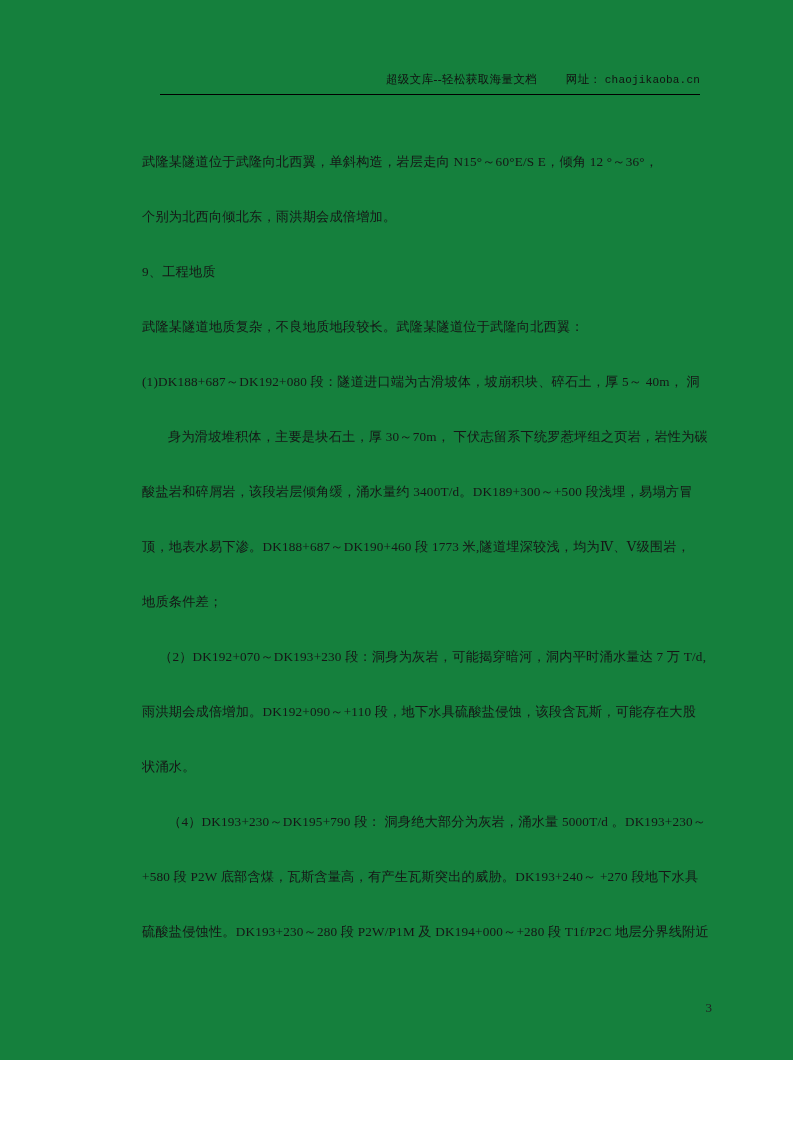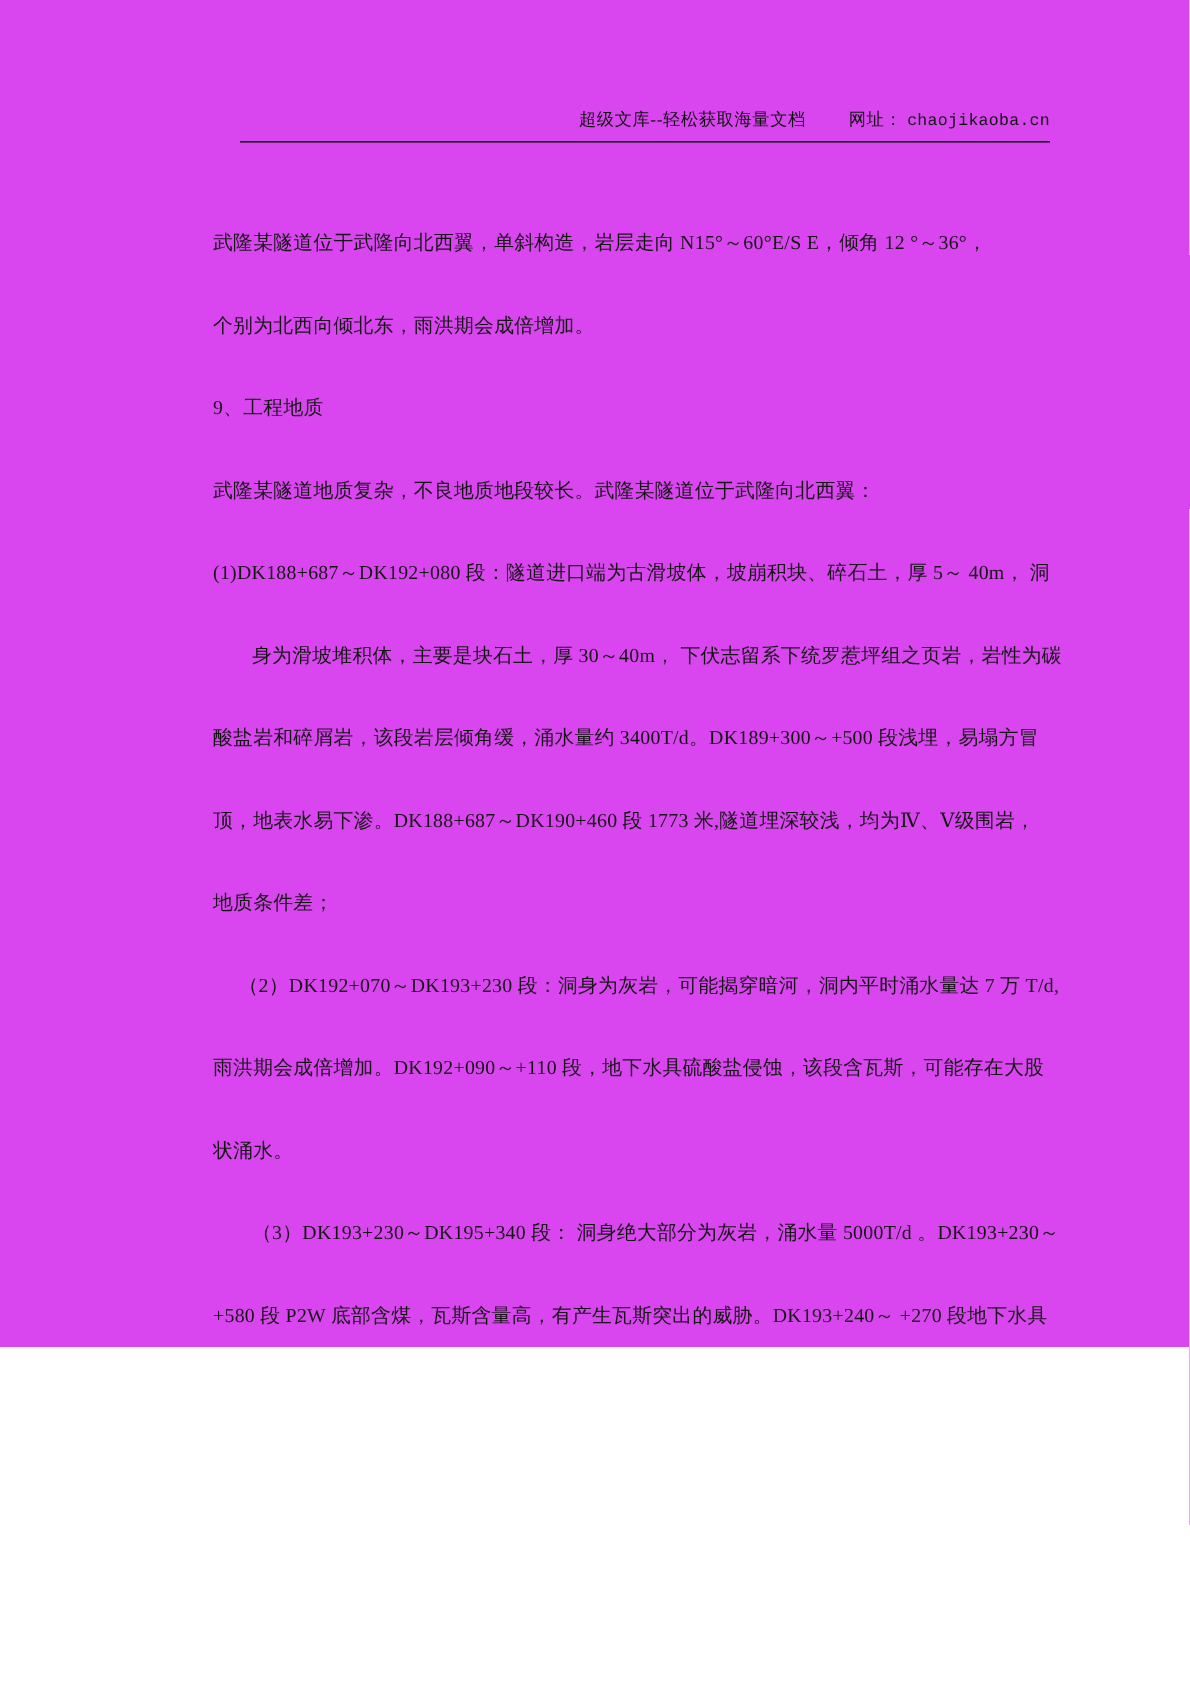--- a/index.html
+++ b/index.html
@@ -7,22 +7,22 @@
     padding: 0;
     background: #ffffff;
   }
   body {
     font-family: "Liberation Serif", "DejaVu Serif", serif;
     color: #1a1a1a;
   }
   .page {
     position: relative;
     width: 793px;
-    height: 898px;
-    background: #d946ef;
+    height: 1060px;
+    background: #15803d;
     overflow: hidden;
     box-sizing: border-box;
   }
 
   
   .header {
     position: absolute;
     left: 0;
     top: 72px;
     width: 793px;
@@ -122,34 +122,35 @@
     <div class="para">
       <span class="ln">9、工程地质</span>
     </div>
 
     <div class="para">
       <span class="ln">武隆某隧道地质复杂，不良地质地段较长。武隆某隧道位于武隆向北西翼：</span>
     </div>
 
     <div class="para">
       <span class="ln">(1)DK188+687～DK192+080 段：隧道进口端为古滑坡体，坡崩积块、碎石土，厚 5～ 40m， 洞</span>
-      <span class="ln ind2">身为滑坡堆积体，主要是块石土，厚 30～40m， 下伏志留系下统罗惹坪组之页岩，岩性为碳</span>
+      <span class="ln ind2">身为滑坡堆积体，主要是块石土，厚 30～70m， 下伏志留系下统罗惹坪组之页岩，岩性为碳</span>
       <span class="ln">酸盐岩和碎屑岩，该段岩层倾角缓，涌水量约 3400T/d。DK189+300～+500 段浅埋，易塌方冒</span>
       <span class="ln">顶，地表水易下渗。DK188+687～DK190+460 段 1773 米,隧道埋深较浅，均为Ⅳ、Ⅴ级围岩，</span>
       <span class="ln">地质条件差；</span>
     </div>
 
     <div class="para">
       <span class="ln ind1">（2）DK192+070～DK193+230 段：洞身为灰岩，可能揭穿暗河，洞内平时涌水量达 7 万 T/d,</span>
       <span class="ln">雨洪期会成倍增加。DK192+090～+110 段，地下水具硫酸盐侵蚀，该段含瓦斯，可能存在大股</span>
       <span class="ln">状涌水。</span>
     </div>
 
     <div class="para">
-      <span class="ln ind2">（3）DK193+230～DK195+340 段： 洞身绝大部分为灰岩，涌水量 5000T/d 。DK193+230～</span>
+      <span class="ln ind2">（4）DK193+230～DK195+790 段： 洞身绝大部分为灰岩，涌水量 5000T/d 。DK193+230～</span>
       <span class="ln">+580 段 P2W 底部含煤，瓦斯含量高，有产生瓦斯突出的威胁。DK193+240～ +270 段地下水具</span>
+      <span class="ln">硫酸盐侵蚀性。DK193+230～280 段 P2W/P1M 及 DK194+000～+280 段 T1f/P2C 地层分界线附近</span>
     </div>
 
   </div>
 
   <div class="page-number">3</div>
 
 </div>
 
 </body></html>

